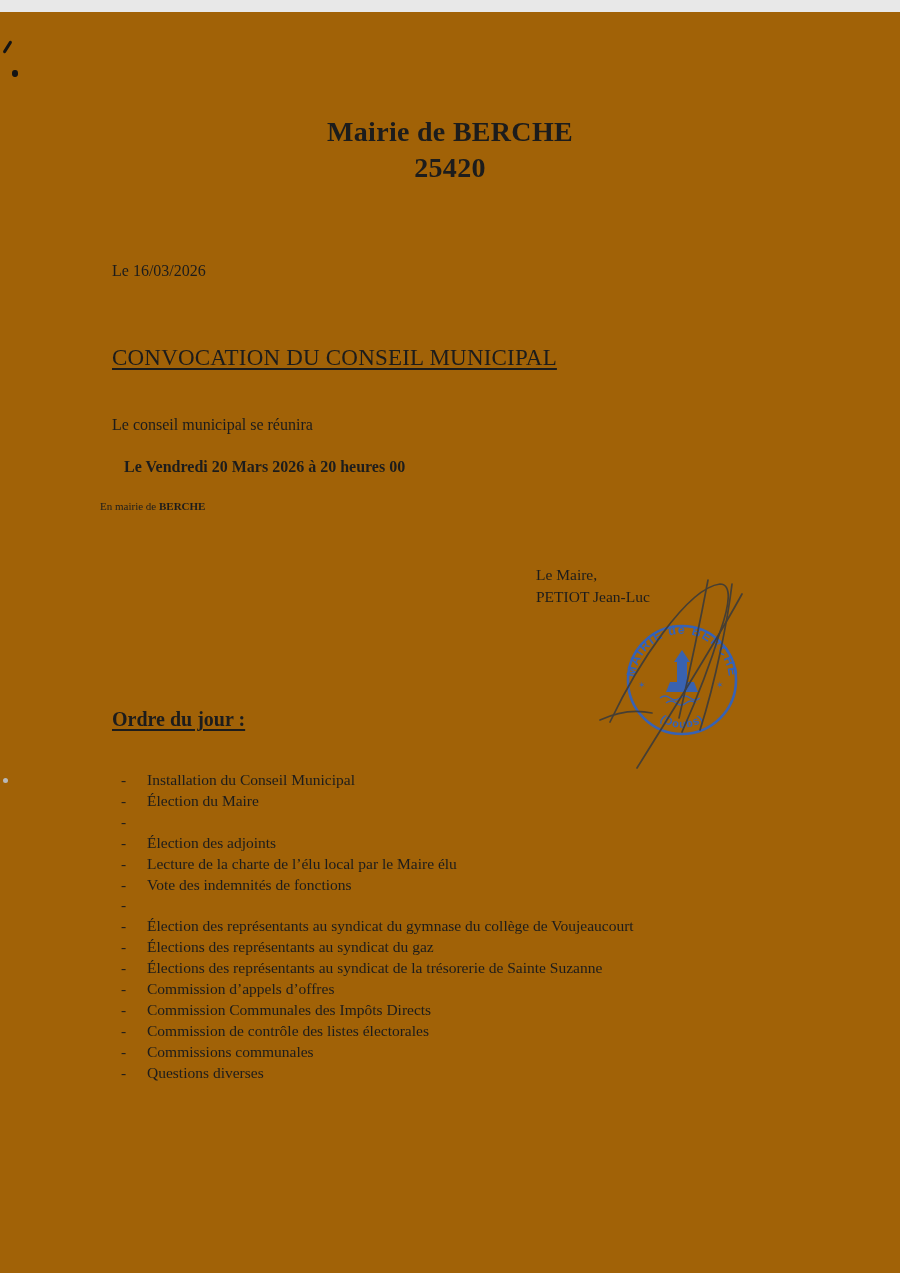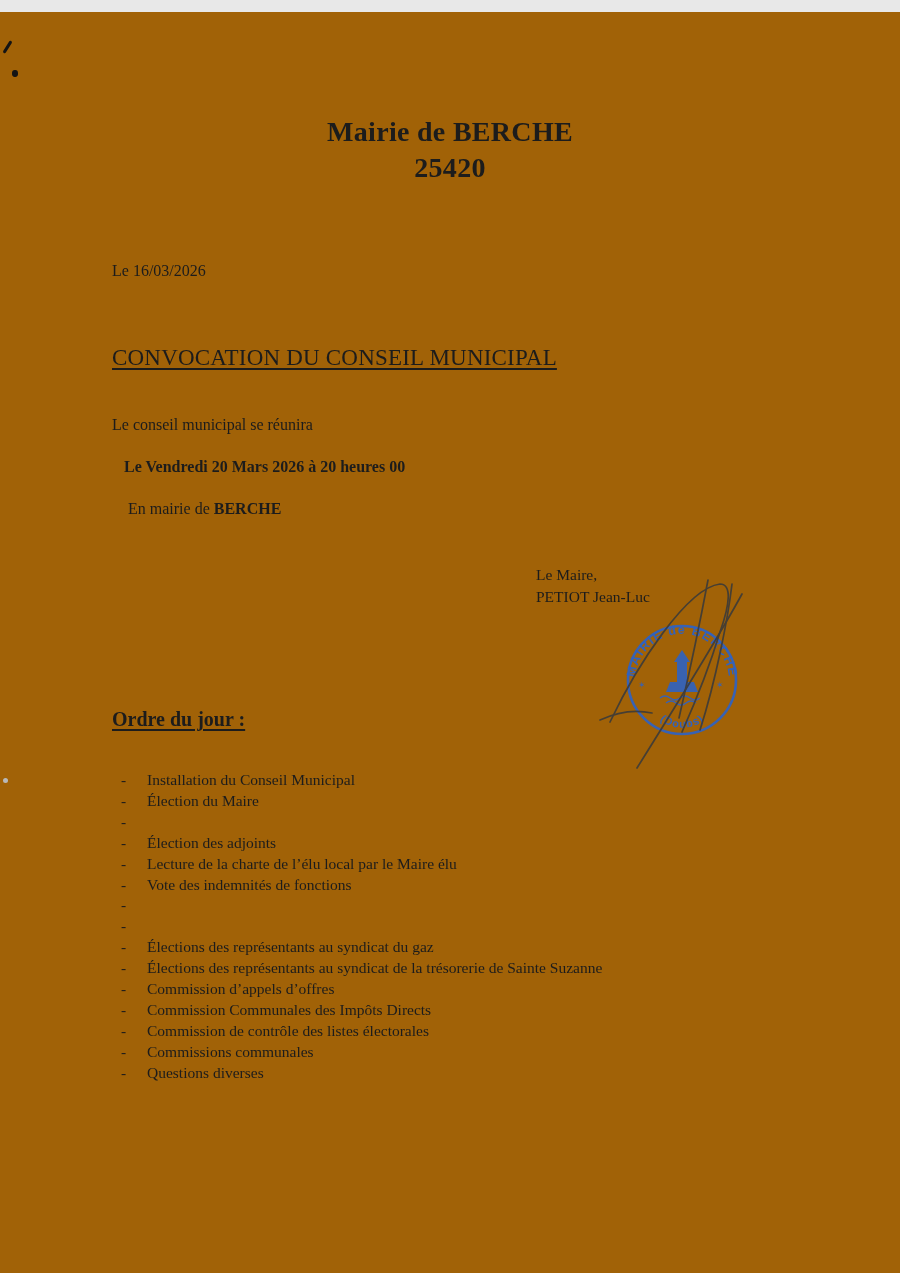--- a/index.html
+++ b/index.html
@@ -32,21 +32,21 @@
   .main-heading {
     left: 112px; top: 333px;
     font-size: 23px; font-weight: normal; letter-spacing: 0.2px;
     text-decoration: underline;
     text-decoration-thickness: 1.5px;
     text-underline-offset: 3px;
   }
 
   .intro-line   { left: 112px; top: 404px; font-size: 16px; }
   .meeting-line { left: 124px; top: 446px; font-size: 16px; font-weight: bold; }
-  .location-line{ left: 128px; top: 488px; font-size: 16px; }
+  .location-line{ left: 100px; top: 488px; font-size: 11px; }
   .location-line .loc-name { font-weight: bold; }
 
   .signer { left: 536px; top: 552px; font-size: 15.5px; line-height: 22px; font-family: Liberation Serif, serif; }
 
   .stamp-area { left: 582px; top: 558px; width: 232px; height: 216px; }
   .stamp-area svg text { font-family: "Liberation Sans", "DejaVu Sans", sans-serif; }
 
   .agenda-title {
     left: 112px; top: 696px;
     font-size: 20px; font-weight: bold;
@@ -157,20 +157,21 @@
       </li>
     <li class="agenda-item">
         <span class="dash">-</span>
         <span>Vote des indemnités de fonctions</span>
       </li>
     <li class="agenda-item">
         <span class="dash">-</span>
       </li>
     <li class="agenda-item">
         <span class="dash">-</span>
+        <span>Élection des représentants au syndicat du gymnase du collège de Voujeaucourt</span>
       </li>
     <li class="agenda-item">
         <span class="dash">-</span>
         <span>Élections des représentants au syndicat du gaz</span>
       </li>
     <li class="agenda-item">
         <span class="dash">-</span>
         <span>Élections des représentants au syndicat de la trésorerie de Sainte Suzanne</span>
       </li>
     <li class="agenda-item">

